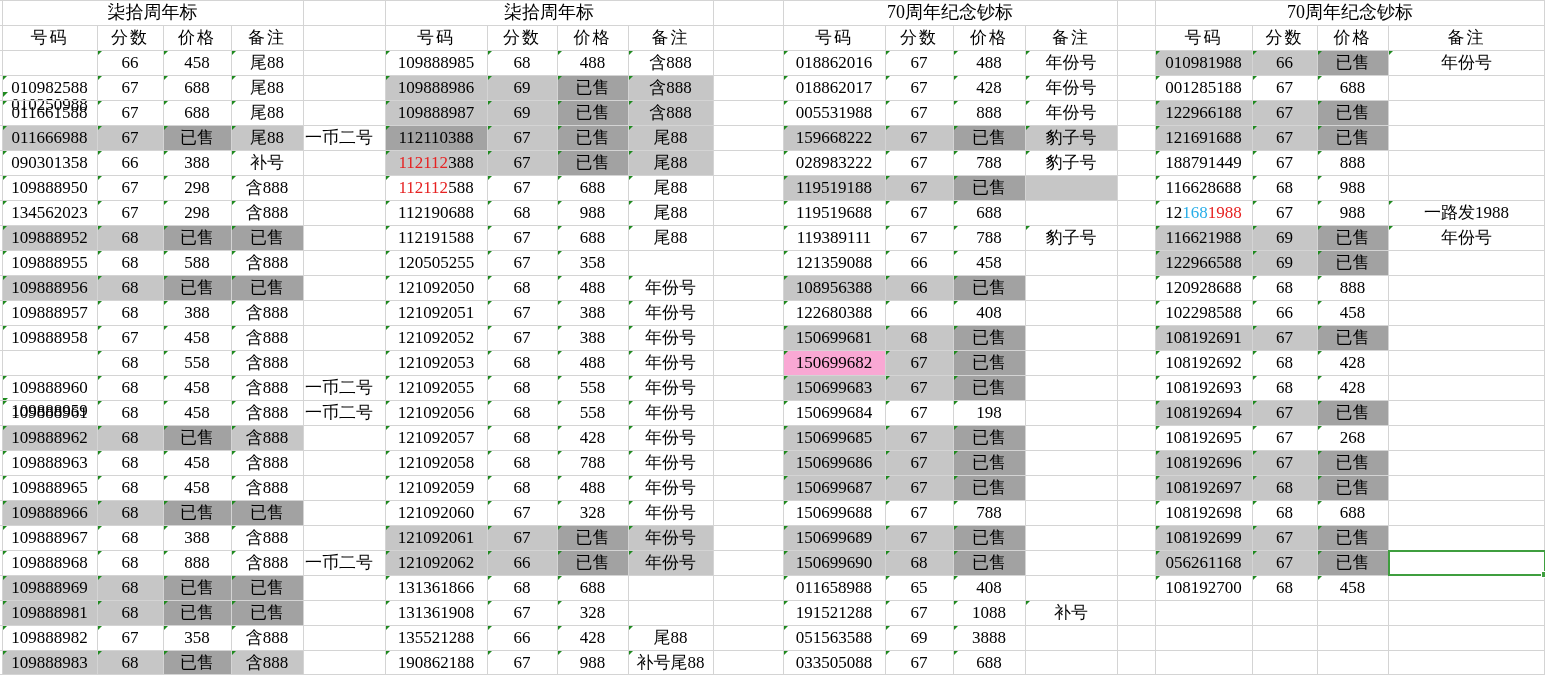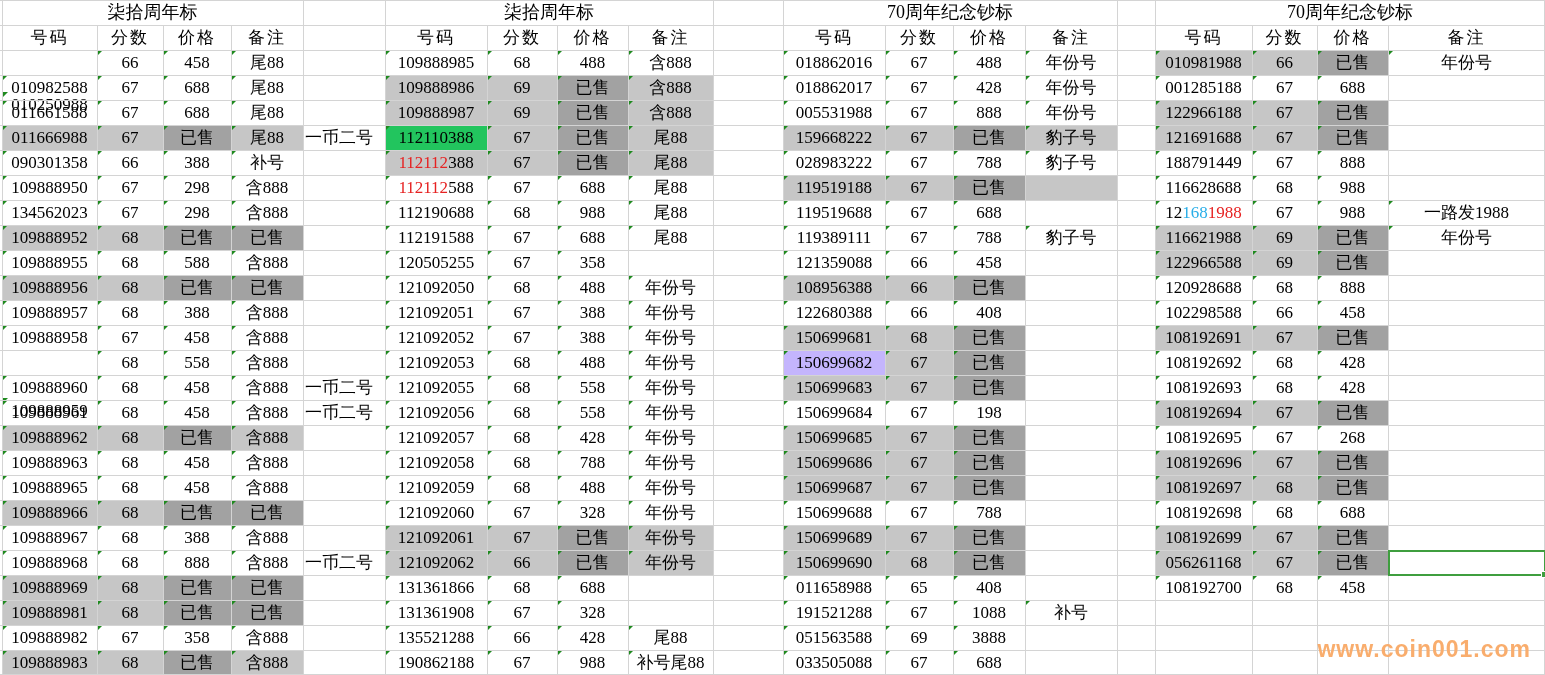--- a/index.html
+++ b/index.html
@@ -32,21 +32,20 @@
   #watermark{
     position:absolute;right:14px;bottom:12px;z-index:5;
     font-family:"Liberation Sans",sans-serif;font-weight:bold;font-size:23px;
     letter-spacing:1px;color:var(--wm,#f9ad6d);pointer-events:none;
   }
 </style>
 </head>
 <body>
 
 <div id="sheet" style="--tri: #1e8a1e; --grid: #d4d4d4; --sel: #3f9e3f; --wm: #f9ad6d;">
-  <div id="watermark">www.coin001.com</div>
 <div class="cell title-cell" style="left: 2px; top: 0px; width: 301px;">柒拾周年标</div>
     <div class="cell header-cell" style="left: 2px; top: 25px; width: 95px;">号码</div>
     <div class="cell header-cell" style="left: 97px; top: 25px; width: 66px;">分数</div>
     <div class="cell header-cell" style="left: 163px; top: 25px; width: 68px;">价格</div>
     <div class="cell header-cell" style="left: 231px; top: 25px; width: 72px;">备注</div>
     <div class="cell number-cell tri" style="left: 2px; top: 50px; width: 95px; margin-top: 42px;">010250988</div>
     <div class="cell score-cell tri" style="left: 97px; top: 50px; width: 66px;">66</div>
     <div class="cell price-cell tri" style="left: 163px; top: 50px; width: 68px;">458</div>
     <div class="cell remark-cell tri" style="left: 231px; top: 50px; width: 72px;">尾88</div>
     <div class="cell number-cell tri" style="left: 2px; top: 75px; width: 95px;">010982588</div>
@@ -159,21 +158,21 @@
     <div class="cell price-cell tri" style="left: 557px; top: 50px; width: 71px;">488</div>
     <div class="cell remark-cell tri" style="left: 628px; top: 50px; width: 85px;">含888</div>
     <div class="cell number-cell tri" style="left: 385px; top: 75px; width: 102px; background: rgb(198, 198, 198);">109888986</div>
     <div class="cell score-cell tri" style="left: 487px; top: 75px; width: 70px; background: rgb(198, 198, 198);">69</div>
     <div class="cell price-cell tri" style="left: 557px; top: 75px; width: 71px; background: rgb(162, 162, 162);">已售</div>
     <div class="cell remark-cell tri" style="left: 628px; top: 75px; width: 85px; background: rgb(198, 198, 198);">含888</div>
     <div class="cell number-cell tri" style="left: 385px; top: 100px; width: 102px; background: rgb(198, 198, 198);">109888987</div>
     <div class="cell score-cell tri" style="left: 487px; top: 100px; width: 70px; background: rgb(198, 198, 198);">69</div>
     <div class="cell price-cell tri" style="left: 557px; top: 100px; width: 71px; background: rgb(162, 162, 162);">已售</div>
     <div class="cell remark-cell tri" style="left: 628px; top: 100px; width: 85px; background: rgb(198, 198, 198);">含888</div>
-    <div class="cell number-cell tri" style="left: 385px; top: 125px; width: 102px; background: #22c55e;">112110388</div>
+    <div class="cell number-cell tri" style="left: 385px; top: 125px; width: 102px; background: #a3a3a3;">112110388</div>
     <div class="cell score-cell tri" style="left: 487px; top: 125px; width: 70px; background: rgb(198, 198, 198);">67</div>
     <div class="cell price-cell tri" style="left: 557px; top: 125px; width: 71px; background: rgb(162, 162, 162);">已售</div>
     <div class="cell remark-cell tri" style="left: 628px; top: 125px; width: 85px; background: rgb(198, 198, 198);">尾88</div>
     <div class="cell number-cell tri" style="left: 385px; top: 150px; width: 102px; background: rgb(198, 198, 198);"><span style="color: rgb(230, 34, 34);">112112</span><span style="color: rgb(0, 0, 0);">388</span></div>
     <div class="cell score-cell tri" style="left: 487px; top: 150px; width: 70px; background: rgb(198, 198, 198);">67</div>
     <div class="cell price-cell tri" style="left: 557px; top: 150px; width: 71px; background: rgb(162, 162, 162);">已售</div>
     <div class="cell remark-cell tri" style="left: 628px; top: 150px; width: 85px; background: rgb(198, 198, 198);">尾88</div>
     <div class="cell number-cell tri" style="left: 385px; top: 175px; width: 102px;"><span style="color: rgb(230, 34, 34);">112112</span><span style="color: rgb(0, 0, 0);">588</span></div>
     <div class="cell score-cell tri" style="left: 487px; top: 175px; width: 70px;">67</div>
     <div class="cell price-cell tri" style="left: 557px; top: 175px; width: 71px;">688</div>
@@ -292,21 +291,21 @@
     <div class="cell price-cell tri" style="left: 953px; top: 250px; width: 72px;">458</div>
     <div class="cell number-cell tri" style="left: 783px; top: 275px; width: 102px; background: rgb(198, 198, 198);">108956388</div>
     <div class="cell score-cell tri" style="left: 885px; top: 275px; width: 68px; background: rgb(198, 198, 198);">66</div>
     <div class="cell price-cell tri" style="left: 953px; top: 275px; width: 72px; background: rgb(162, 162, 162);">已售</div>
     <div class="cell number-cell tri" style="left: 783px; top: 300px; width: 102px;">122680388</div>
     <div class="cell score-cell tri" style="left: 885px; top: 300px; width: 68px;">66</div>
     <div class="cell price-cell tri" style="left: 953px; top: 300px; width: 72px;">408</div>
     <div class="cell number-cell tri" style="left: 783px; top: 325px; width: 102px; background: rgb(198, 198, 198);">150699681</div>
     <div class="cell score-cell tri" style="left: 885px; top: 325px; width: 68px; background: rgb(198, 198, 198);">68</div>
     <div class="cell price-cell tri" style="left: 953px; top: 325px; width: 72px; background: rgb(162, 162, 162);">已售</div>
-    <div class="cell number-cell tri" style="left: 783px; top: 350px; width: 102px; background: #c4b5fd;">150699682</div>
+    <div class="cell number-cell tri" style="left: 783px; top: 350px; width: 102px; background: #f9a8d4;">150699682</div>
     <div class="cell score-cell tri" style="left: 885px; top: 350px; width: 68px; background: rgb(198, 198, 198);">67</div>
     <div class="cell price-cell tri" style="left: 953px; top: 350px; width: 72px; background: rgb(162, 162, 162);">已售</div>
     <div class="cell number-cell tri" style="left: 783px; top: 375px; width: 102px; background: rgb(198, 198, 198);">150699683</div>
     <div class="cell score-cell tri" style="left: 885px; top: 375px; width: 68px; background: rgb(198, 198, 198);">67</div>
     <div class="cell price-cell tri" style="left: 953px; top: 375px; width: 72px; background: rgb(162, 162, 162);">已售</div>
     <div class="cell number-cell tri" style="left: 783px; top: 400px; width: 102px;">150699684</div>
     <div class="cell score-cell tri" style="left: 885px; top: 400px; width: 68px;">67</div>
     <div class="cell price-cell tri" style="left: 953px; top: 400px; width: 72px;">198</div>
     <div class="cell number-cell tri" style="left: 783px; top: 425px; width: 102px; background: rgb(198, 198, 198);">150699685</div>
     <div class="cell score-cell tri" style="left: 885px; top: 425px; width: 68px; background: rgb(198, 198, 198);">67</div>

